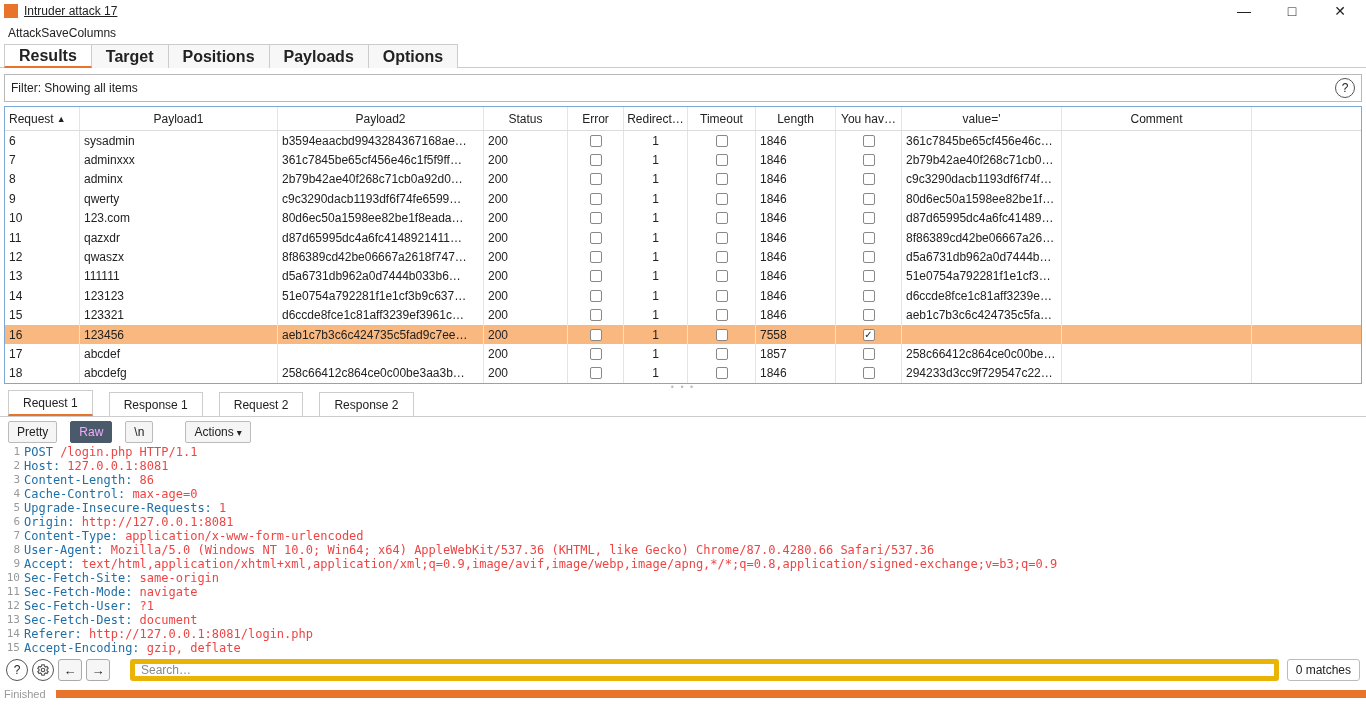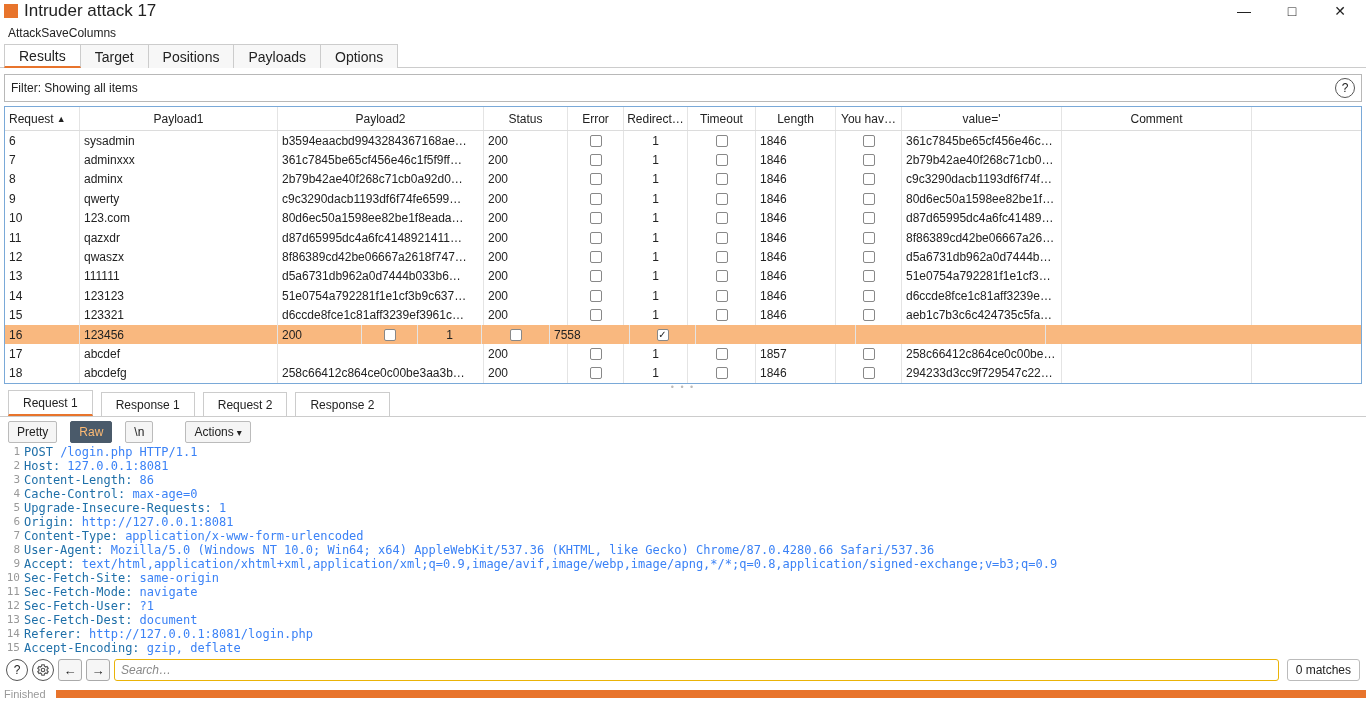--- a/index.html
+++ b/index.html
@@ -1,24 +1,24 @@
 <!DOCTYPE html>
 <html><head>
 <meta charset="utf-8">
 <style>
 * { margin: 0; padding: 0; box-sizing: border-box; }
 html, body { width: 1366px; height: 715px; font-family: Arial, sans-serif; font-size: 12px; background: #fff; overflow: hidden; color: #222; }
 .titlebar { height: 22px; display: flex; align-items: center; padding: 0 4px; }
 .titlebar .app-ico { width: 14px; height: 14px; background: #e8742c; margin-right: 6px; display:inline-flex; align-items:center; justify-content:center; }
-.titlebar .title { font-size: 17px; }
+.titlebar .title { font-size: 12px; text-decoration: underline; }
 .winctrls { margin-left: auto; display: flex; gap: 20px; padding-right: 8px; }
 .winctrls span { width: 28px; text-align:center; font-size: 14px; }
 .menubar { height: 22px; display: flex; align-items: center; padding: 0 8px; }
 .tabsbar { height: 24px; display:flex; border-bottom: 1px solid #ccc; padding-left:4px; background:#fff;}
-.tab { padding: 8px 14px; border: 1px solid #ccc; border-bottom: none; margin-right:-1px; background:#f7f7f7; font-size:14px; height:24px; display:flex; align-items:center;}
+.tab { padding: 8px 14px; border: 1px solid #ccc; border-bottom: none; margin-right:-1px; background:#f7f7f7; font-size:16px; height:24px; display:flex; align-items:center;font-weight:bold;}
 .tab.active { background: #fff; border-bottom:1px solid #fff; position:relative; z-index:1;}
 .tab.accent { border-bottom: 2px solid #e8742c; }
 .filterbar { margin: 6px 4px 4px 4px; border: 1px solid #b8b8b8; height: 28px; display:flex; align-items:center; padding: 0 6px; background:#fff;}
 .filterlabel { font-size:12px;}
 .help-circ { width:20px; height:20px; border:1.5px solid #555; border-radius:50%; display:flex; align-items:center; justify-content:center; margin-left:auto; font-size:12px;}
 .tablewrap { margin: 0 4px; border: 1px solid #7aa9d8; height: 278px; overflow:hidden; position:relative;}
 .thead { display:flex; border-bottom:1px solid #dcdcdc; background:#fff; font-size:12px; height:24px; align-items:stretch;}
 .thead .cell, .row .cell { border-right:1px solid #e4e4e4; display:flex; align-items:center; overflow:hidden; white-space:nowrap; padding:0 4px;}
 .thead .cell { justify-content:center; font-weight:normal;}
 .col-req { width:75px; justify-content:flex-start !important; }
@@ -37,37 +37,37 @@
 .row .col-req { padding-left:4px;}
 .row .col-p1, .row .col-p2, .row .col-value { padding-left:4px;}
 .row .col-status, .row .col-length { justify-content:flex-start;}
 .row .col-error, .row .col-timeout, .row .col-have { justify-content:center;}
 .row .col-redir { justify-content:center;}
 .row.sel { background: #f9b87f; }
 .cb { width:12px; height:12px; border:1px solid #888; border-radius:2px; display:inline-flex; align-items:center; justify-content:center; background:#fff;}
 .cb.ck::after { content:"✓"; font-size:10px; line-height:1;}
 .hsplit { height: 5px; display:flex; justify-content:center; align-items:center; color:#bbb; letter-spacing:2px; font-size:9px;}
 .subtabs { display:flex; border-bottom:1px solid #ccc; padding-left:8px; height:28px; align-items:flex-end;}
-.subtab { padding:5px 14px 4px 14px; border:1px solid #ccc; border-bottom:none; margin-right:8px; background:#fff;}
+.subtab { padding:5px 14px 4px 14px; border:1px solid #ccc; border-bottom:none; margin-right:16px; background:#fff;}
 .subtab.active { position:relative; border-bottom:1px solid #fff; z-index:1; }
 .subtab.accent { border-bottom:2px solid #e8742c;}
 .toolbar { display:flex; align-items:center; padding:4px 8px 2px 8px; gap:13px;}
 .tbbtn { border:1px solid #bbb; padding:3px 8px; border-radius:2px; background:#f5f5f5; font-size:12px;}
-.tbbtn.dark { background:#4a5a6a; color:#fdba74; border-color:#4a5a6a;}
+.tbbtn.dark { background:#4a5a6a; color:#f0abfc; border-color:#4a5a6a;}
 .tbbtn .chev { font-size:10px; margin-left:3px;}
 .editor { height: 210px; overflow:hidden; font-family: Consolas, monospace; font-size:12px; padding:0 6px;}
 .eline { display:flex; line-height:14px;}
 .eline .gut { width:18px; text-align:right; color:#999; font-size:11px; padding-right:4px; flex-shrink:0;}
 .eline .code { white-space:pre;}
 .kw { color:#1e6fa8;}
-.val { color:#3b82f6;}
+.val { color:#ef4444;}
 .bottombar { display:flex; align-items:center; padding:4px 6px; gap:4px;}
 .circbtn { width:22px; height:22px; border:1.5px solid #555; border-radius:50%; display:flex; align-items:center; justify-content:center; font-size:12px;}
 .sqbtn { width:24px; height:22px; border:1px solid #aaa; border-radius:3px; display:flex; align-items:center; justify-content:center; font-size:13px; background:#f6f6f6;}
-.searchfield { flex:1; border:1px solid #eab308; border-radius:3px; height:22px; display:flex; align-items:center; padding:0 6px; color:#888; font-style:italic;}
+.searchfield { flex:1; border:5px solid #eab308; border-radius:3px; height:22px; display:flex; align-items:center; padding:0 6px; color:#888; margin-left:16px;}
 .matches { border:1px solid #bbb; border-radius:3px; height:22px; padding:0 8px; display:flex; align-items:center; margin-left:4px;}
 .statusstrip { height:14px; display:flex; align-items:center; padding-left:4px; margin-top:2px;}
 .statusstrip .stlabel { color:#999; font-size:11px;}
 .statusstrip .stbar { flex:1; height:8px; background:#e8742c; margin-left:10px;}
 .gearico svg { width:14px; height:14px;}
 </style>
 </head>
 <body>
 
 <div class="titlebar">
@@ -323,20 +323,21 @@
         <div class="cell col-length">1846</div>
         <div class="cell col-have">
           <span class="cb"></span>
         </div>
         <div class="cell col-value">aeb1c7b3c6c424735c5fa…</div>
         <div class="cell col-comment"></div>
       </div>
       <div class="row sel">
         <div class="cell col-req">16</div>
         <div class="cell col-p1">123456</div>
+        <div class="cell col-p2">aeb1c7b3c6c424735c5fad9c7ee…</div>
         <div class="cell col-status">200</div>
         <div class="cell col-error">
           <span class="cb"></span>
         </div>
         <div class="cell col-redir">1</div>
         <div class="cell col-timeout">
           <span class="cb"></span>
         </div>
         <div class="cell col-length">7558</div>
         <div class="cell col-have">

